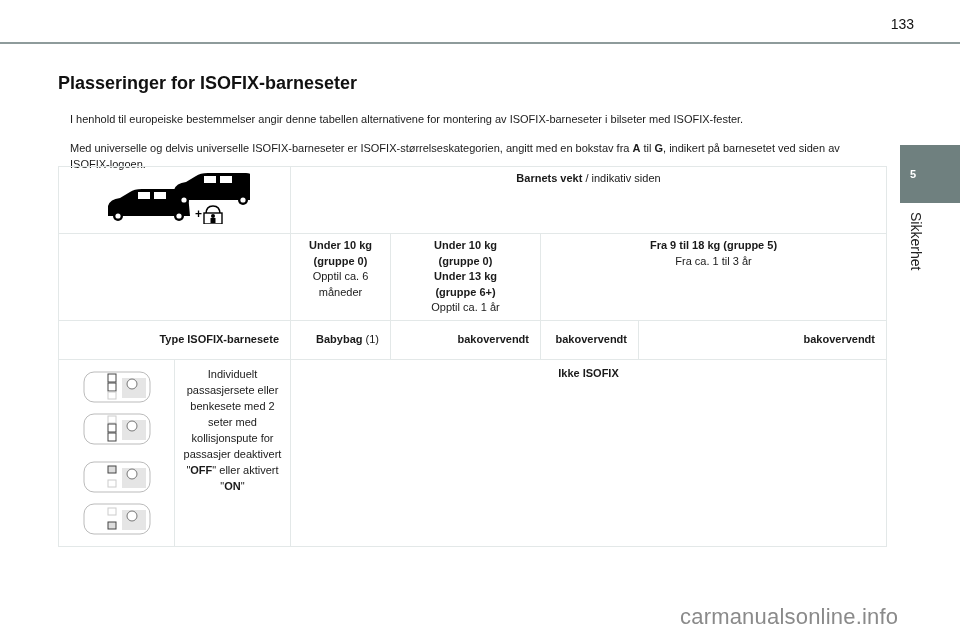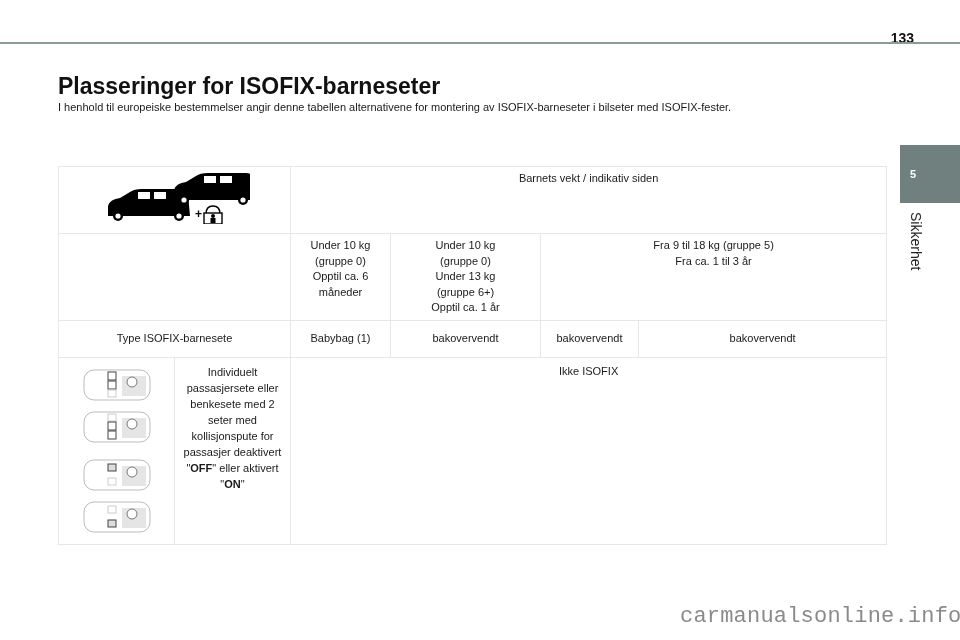--- a/index.html
+++ b/index.html
@@ -4,89 +4,90 @@
 <style>
   * { box-sizing: border-box; margin: 0; padding: 0; }
   html, body {
     width: 960px; height: 640px; background: #ffffff; overflow: hidden;
     font-family: "Liberation Sans", sans-serif; color: #1a1a1a;
   }
   .page { position: relative; width: 960px; height: 640px; }
 
   .page-number {
     position: absolute; top: 16px; right: 46px;
-    font-size: 14px; font-weight: bold; color: #111; margin-top: 14px;
+    font-size: 14px; font-weight: normal; color: #111;
   }
   .header-rule {
     position: absolute; top: 42px; left: 0; width: 960px; height: 2px;
     background: #8e9b9b;
   }
 
   .side-tab {
     position: absolute; top: 145px; left: 900px; width: 60px; height: 58px;
     background: #6f807f; color: #fff;
     font-size: 11px; font-weight: bold;
     display: flex; align-items: center; padding-left: 10px;
   }
   .side-label {
     position: absolute; top: 212px; left: 908px;
     writing-mode: vertical-rl; font-size: 14px; color: #222;
   }
 
   .title {
     position: absolute; top: 73px; left: 58px;
-    font-size: 23px; font-weight: bold; color: #111;
+    font-size: 18px; font-weight: bold; color: #111;
   }
   .intro {
     position: absolute; top: 99px; left: 58px; width: 820px;
     font-size: 11px; line-height: 16.5px; color: #1a1a1a;
   }
-  .intro p { margin: 0; }
+  .intro p { margin: 12px; }
   .intro b { font-weight: bold; }
 
   table.isofix {
     position: absolute; top: 166px; left: 58px; width: 828px;
     border-collapse: collapse; table-layout: fixed;
     font-size: 11px; color: #1a1a1a;
   }
   table.isofix td {
     border: 1px solid #e3e8e8; text-align: center; vertical-align: top;
     padding: 4px 3px; line-height: 15.5px;
   }
-  .b { font-weight: normal; }
+  .b { font-weight: bold; }
   tr.r-head td { height: 67px; }
   tr.r-groups td { height: 87px; }
-  tr.r-type td, tr.r-size td, tr.r-rad td { height: 37px; vertical-align: middle; padding: 2px; }
+  tr.r-type td, tr.r-size td, tr.r-rad td { height: 37px; vertical-align: middle; padding: 11px; text-align: right; }
   tr.r-row1 td { height: 176px; margin-top: 40px; }
   .icon-cell { vertical-align: middle !important; }
   .seat-cell { padding: 8px 4px !important; }
   .seat-diagrams { display: flex; flex-direction: column; gap: 4px; align-items: center; }
 
   .watermark {
     position: absolute; top: 604px; left: 680px;
-    font-size: 22px; color: #8a8a8a; letter-spacing: 0.2px; font-family: Liberation Mono, monospace;
+    font-size: 22px; color: #8a8a8a; letter-spacing: 0.2px;
   }
 </style>
 </head>
 <body>
 
 <div class="page">
 
   <div class="page-number">133</div>
   <div class="header-rule"></div>
 
   <div class="side-tab">
     <span>5</span>
   </div>
   <div class="side-label">Sikkerhet</div>
 
   <h1 class="title">Plasseringer for ISOFIX-barneseter</h1>
 
   <div class="intro">
     <p>I henhold til europeiske bestemmelser angir denne tabellen alternativene for montering av ISOFIX-barneseter i bilseter med ISOFIX-fester.</p>
+    <p><span>Med universelle og delvis universelle ISOFIX-barneseter er ISOFIX-størrelseskategorien, angitt med en bokstav fra </span><b>A</b><span> til </span><b>G</b><span>, indikert på barnesetet ved siden av ISOFIX-logoen.</span></p>
   </div>
 
   <table class="isofix">
     <colgroup>
       <col style="width:116px">
         <col style="width:116px">
       <col style="width:50px">
         <col style="width:50px">
       <col style="width:50px">
         <col style="width:50px">

